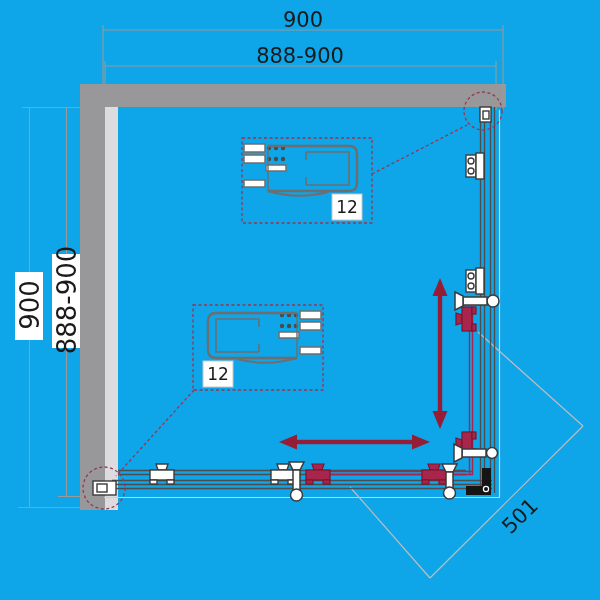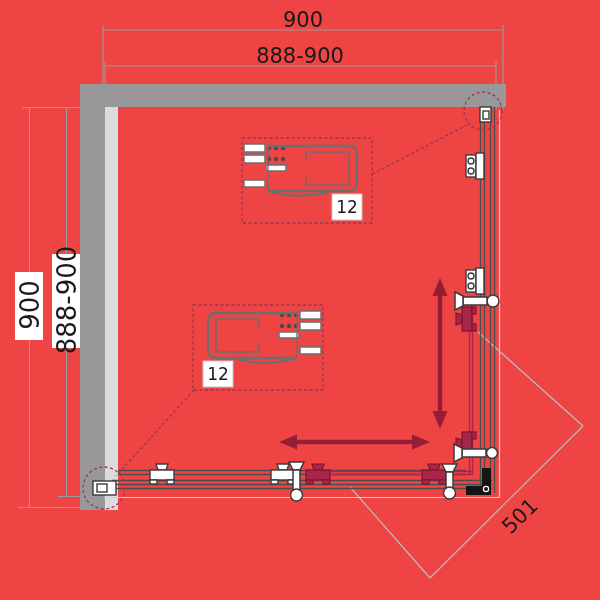--- a/index.html
+++ b/index.html
@@ -1,16 +1,16 @@
 <!DOCTYPE html>
 <html><head>
 <meta charset="utf-8">
 <style>
   html,body{margin:0;padding:0;background:#ffffff;}
-  .stage{position:relative;width:600px;height:600px;background:#ef4444;overflow:hidden;
+  .stage{position:relative;width:600px;height:600px;background:#0ea5e9;overflow:hidden;
          font-family:"DejaVu Sans", sans-serif;}
   svg{position:absolute;left:0;top:0;}
   text{fill:#1a1a1a;}
   .dim-txt{font-size:21px;}
   .dim-txt-big{font-size:26px;}
   .diag-txt{font-size:21px;}
   .lbl-txt{font-size:17px;}
 </style>
 </head>
 <body>

